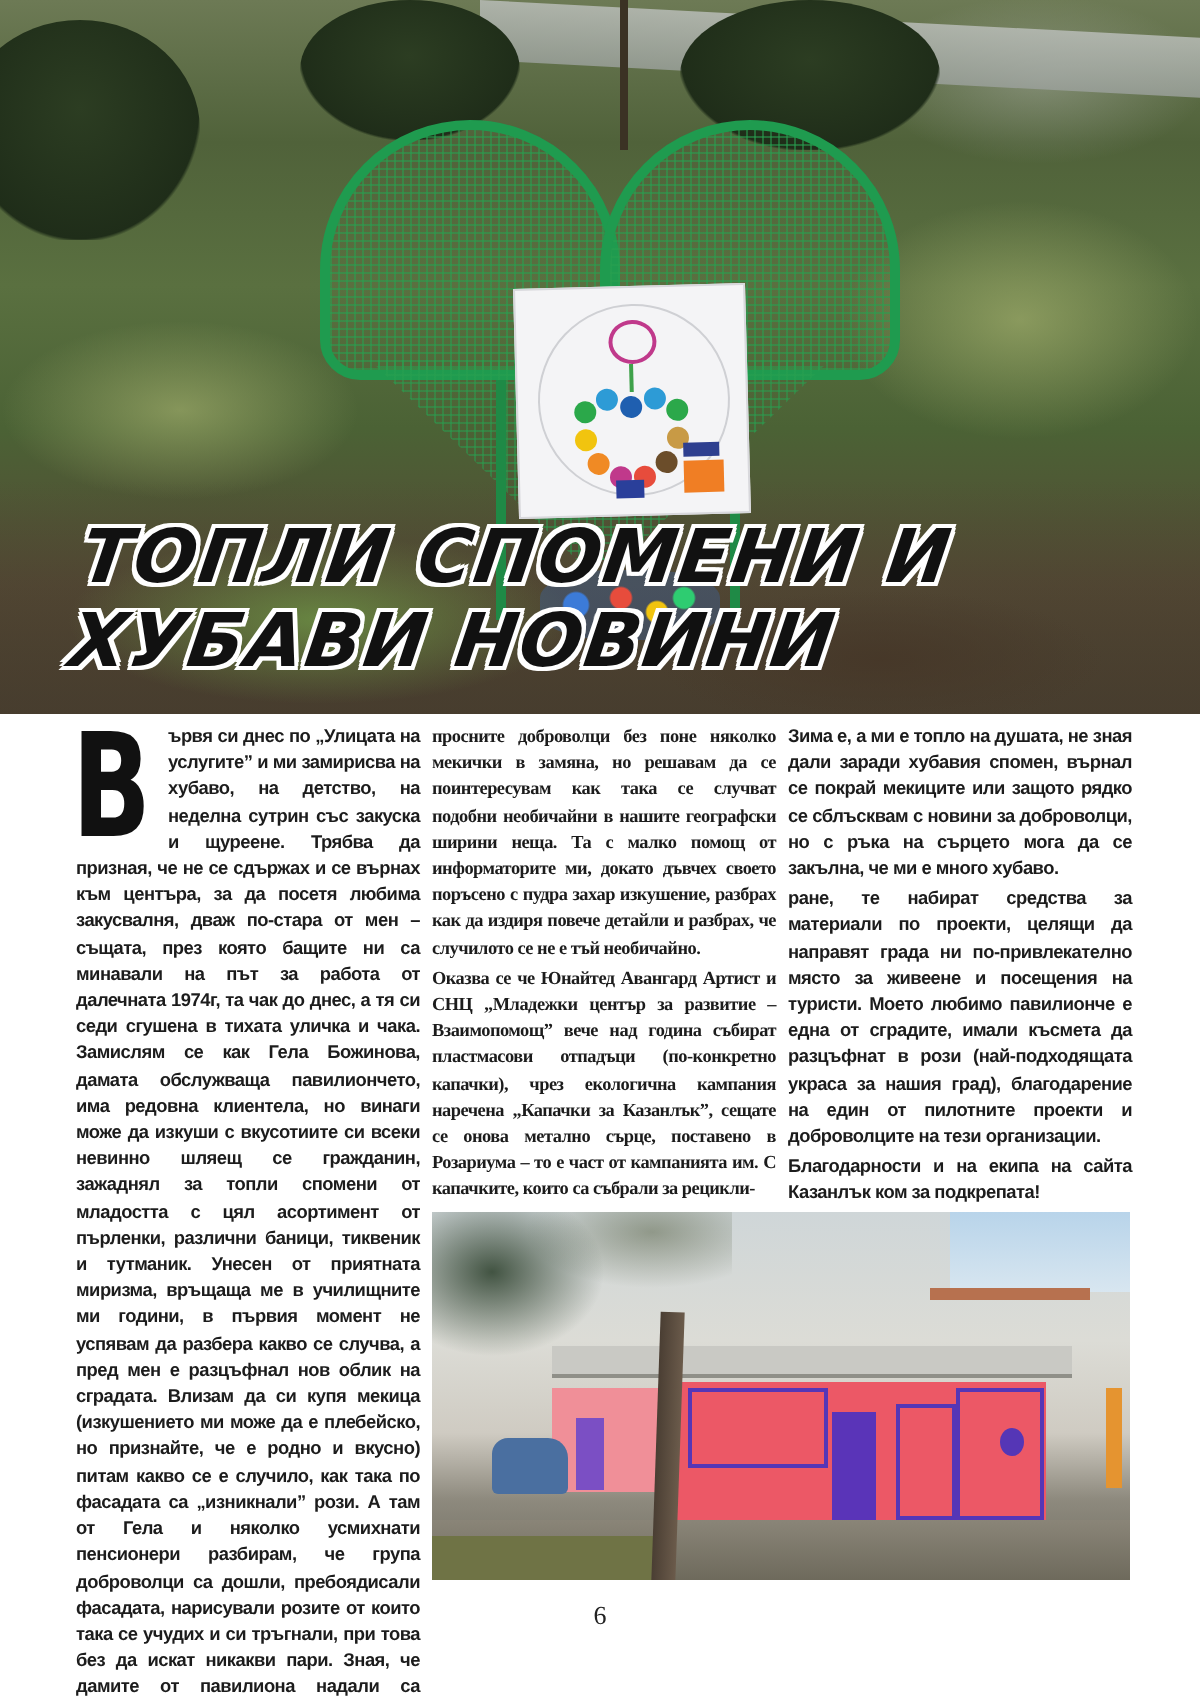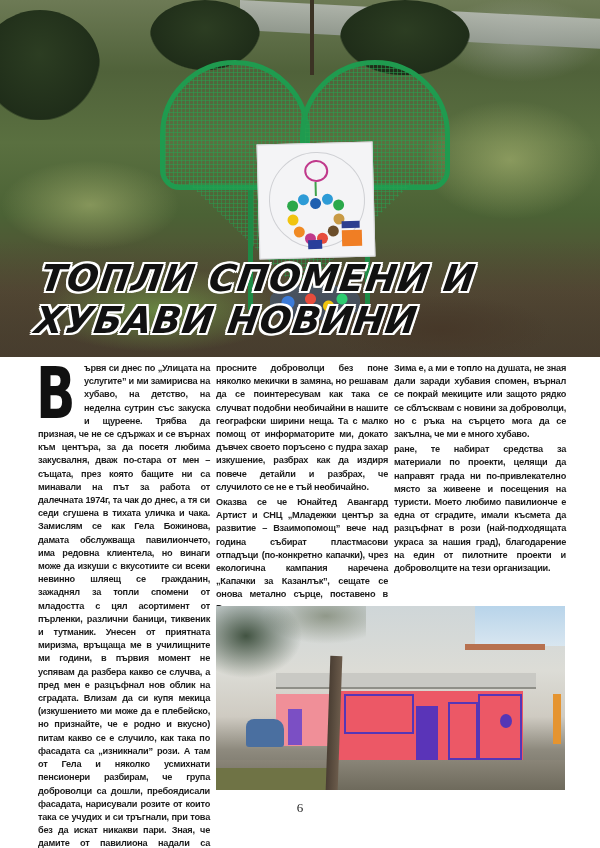--- a/index.html
+++ b/index.html
@@ -99,21 +99,21 @@
   
   .col {
     position: absolute; top: 362px; width: 172px;
     font-family: "Liberation Sans", sans-serif; font-weight: bold;
     font-size: 9.2px; line-height: 13.2px; color: #1c1c1c;
     text-align: justify; hyphens: manual; font-stretch: condensed;
     letter-spacing: -0.25px;
   }
   .col p { text-indent: 0; margin-bottom: 2px; }
   .col1 { left: 38px; }
-  .col2 { left: 216px; }
+  .col2 { left: 216px; font-family: Liberation Serif, serif; }
   .col3 { left: 394px; }
   .dropcap {
     float: left; font-family: "DejaVu Sans", sans-serif; font-weight: bold;
     font-size: 72px; line-height: 58px; margin: 2px 6px 0 -2px; color: #111;
     transform: scaleX(0.8); transform-origin: left top; width: 42px;
   }
 
   
   .photo2 {
     position: absolute; left: 216px; top: 606px; width: 349px; height: 184px; overflow: hidden;
@@ -197,20 +197,21 @@
 </div>
 
 <div class="col col2">
   <p>просните доброволци без поне няколко мекички в замяна, но решавам да се поинтересувам как така се случват подобни необичайни в нашите географски ширини неща. Та с малко помощ от информаторите ми, докато дъвчех своето поръсено с пудра захар изкушение, разбрах как да издиря повече детайли и разбрах, че случилото се не е тъй необичайно.</p>
   <p>Оказва се че Юнайтед Авангард Артист и СНЦ „Младежки център за развитие – Взаимопомощ” вече над година събират пластмасови отпадъци (по-конкретно капачки), чрез екологична кампания наречена „Капачки за Казанлък”, сещате се онова метално сърце, поставено в Розариума – то е част от кампанията им. С капачките, които са събрали за рецикли-</p>
 </div>
 
 <div class="col col3">
   <p>Зима е, а ми е топло на душата, не зная дали заради хубавия спомен, върнал се покрай мекиците или защото рядко се сблъсквам с новини за доброволци, но с ръка на сърцето мога да се закълна, че ми е много хубаво.</p>
   <p>ране, те набират средства за материали по проекти, целящи да направят града ни по-привлекателно място за живеене и посещения на туристи. Моето любимо павилионче е една от сградите, имали късмета да разцъфнат в рози (най-подходящата украса за нашия град), благодарение на един от пилотните проекти и доброволците на тези организации.</p>
+  <p>Благодарности и на екипа на сайта Казанлък ком за подкрепата!</p>
 </div>
 
 <div class="photo2">
   <div class="sky"></div>
   <div class="roof"></div>
   <div class="canopy"></div>
   <div class="wall-pink-left"></div>
   <div class="door2"></div>
   <div class="wall-pink"></div>
   <div class="frame" style="left:128px; top:88px; width:70px; height:40px;"></div>

